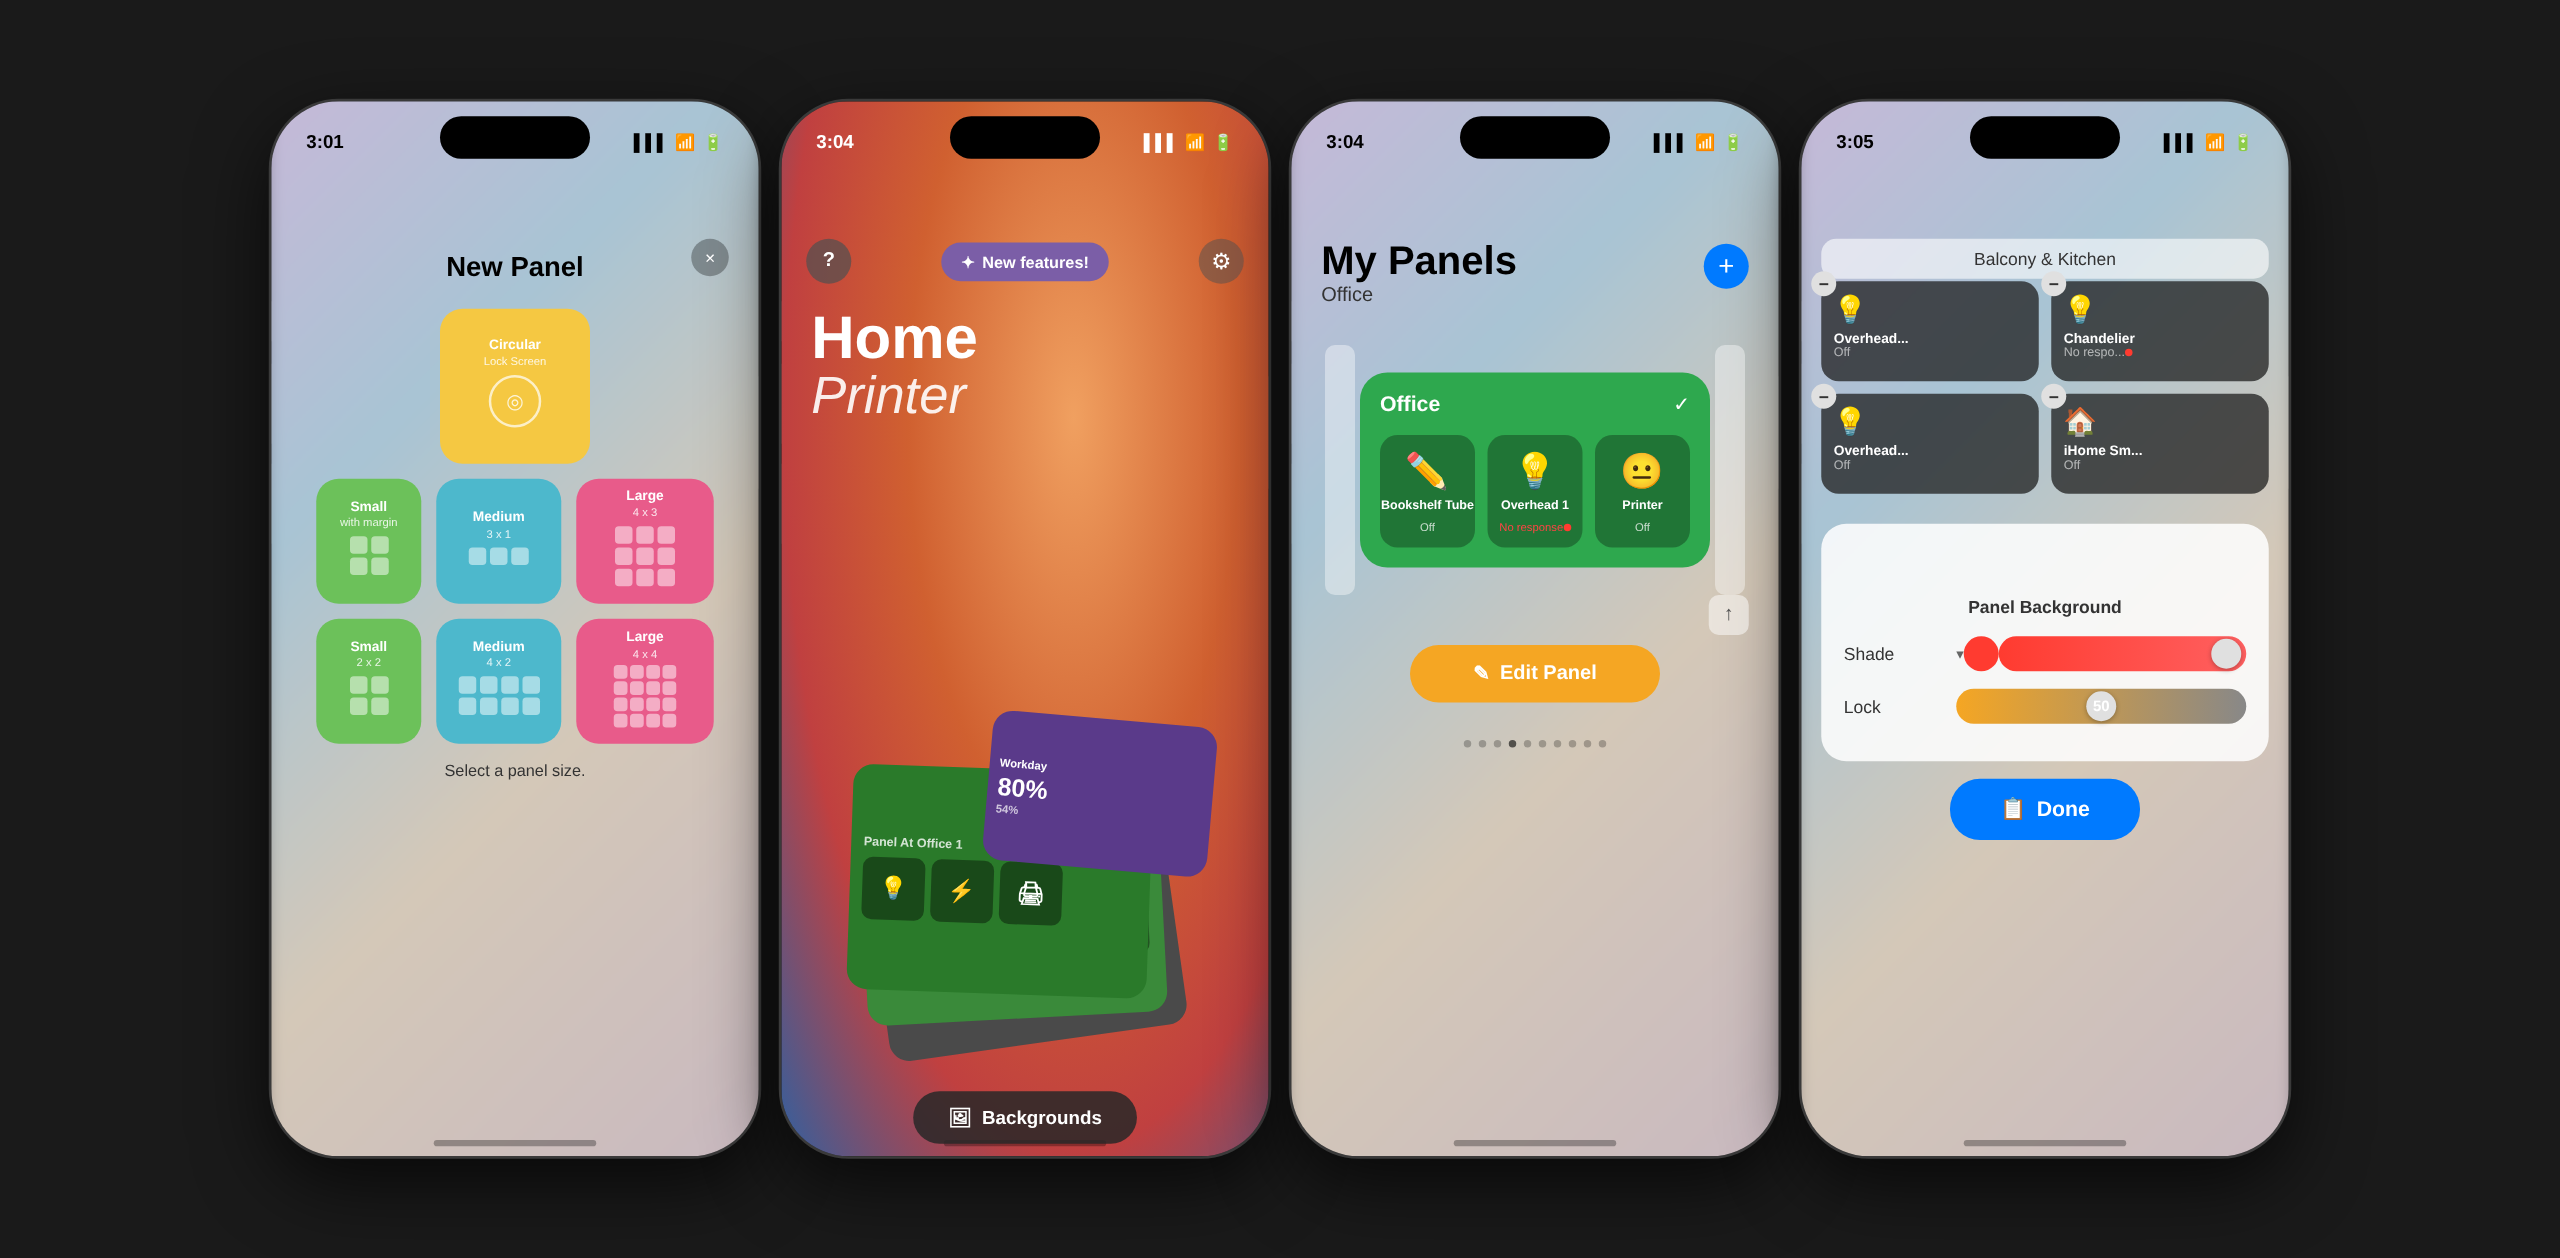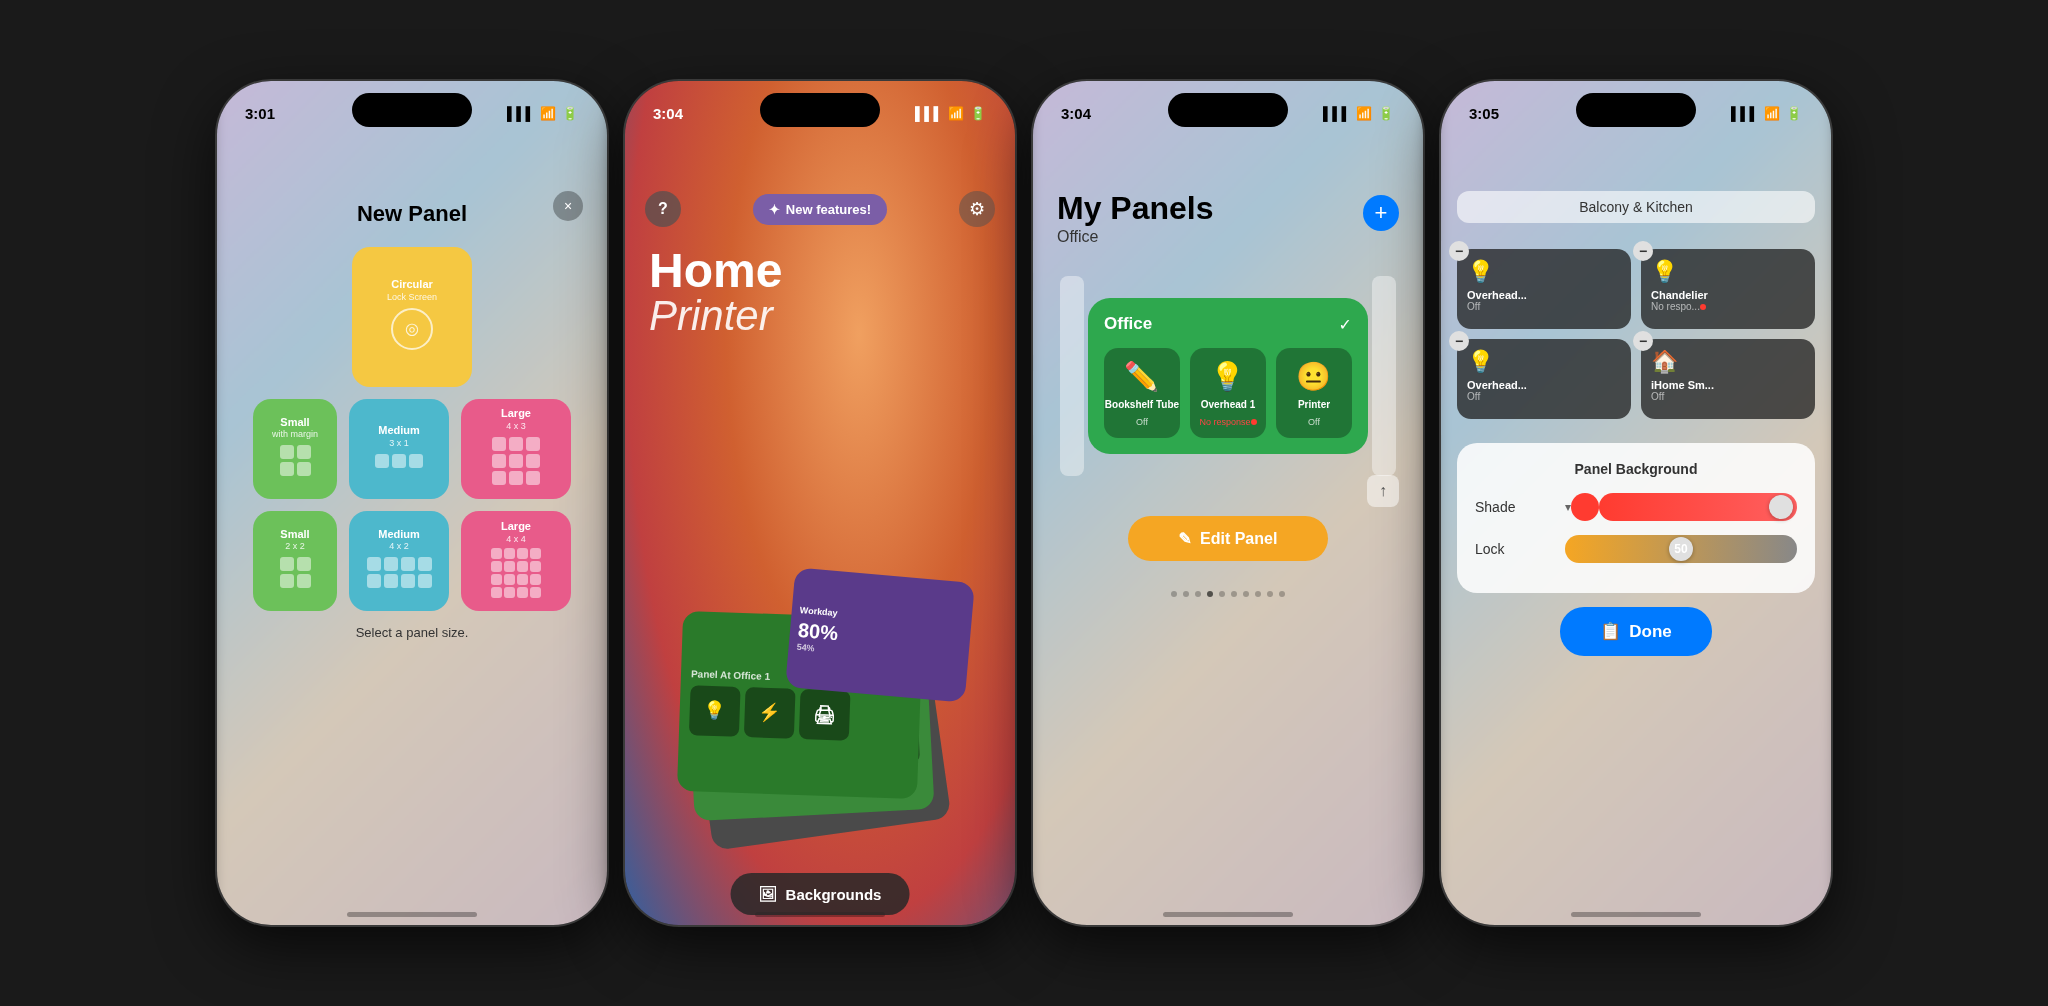--- a/index.html
+++ b/index.html
@@ -170,21 +170,21 @@
     }
     .panel-card {
       border-radius: 18px;
       display: flex;
       flex-direction: column;
       align-items: center;
       justify-content: center;
       padding: 8px;
       position: relative;
     }
-    .panel-card.yellow { background: #f5c842; width: 120px; height: 140px; }
+    .panel-card.yellow { background: #f5c842; width: 120px; height: 124px; }
     .panel-card.green-sm { background: #6cc15a; width: 84px; height: 100px; }
     .panel-card.teal-md { background: #4db8cc; width: 100px; height: 100px; }
     .panel-card.pink-lg { background: #e85b8a; width: 110px; height: 100px; }
     .panel-card.green-sm2 { background: #6cc15a; width: 84px; height: 100px; }
     .panel-card.teal-md2 { background: #4db8cc; width: 100px; height: 100px; }
     .panel-card.pink-lg2 { background: #e85b8a; width: 110px; height: 100px; }
 
     .panel-card-label {
       font-size: 11px;
       font-weight: 700;
@@ -504,21 +504,21 @@
       padding: 10px 16px;
     }
     .pb-widget-label {
       background: rgba(255,255,255,0.6);
       border-radius: 12px;
       padding: 8px 16px;
       text-align: center;
       font-size: 14px;
       font-weight: 500;
       color: #333;
-      margin-bottom: 26px;
+      margin-bottom: 2px;
     }
     .pb-widget-grid {
       display: grid;
       grid-template-columns: 1fr 1fr;
       gap: 10px;
     }
     .pb-widget-item {
       background: rgba(30,30,30,0.75);
       border-radius: 14px;
       padding: 10px;
@@ -566,20 +566,21 @@
       border-radius: 20px;
       margin: 14px 16px;
       padding: 18px 18px 16px;
     }
     .pb-section-title {
       text-align: center;
       font-size: 14px;
       font-weight: 600;
       color: #333;
       margin-bottom: 16px;
+      margin-top: 40px;
     }
     .pb-control-row {
       display: flex;
       align-items: center;
       gap: 0;
       margin-bottom: 14px;
     }
     .pb-control-label {
       font-size: 14px;
       color: #333;

